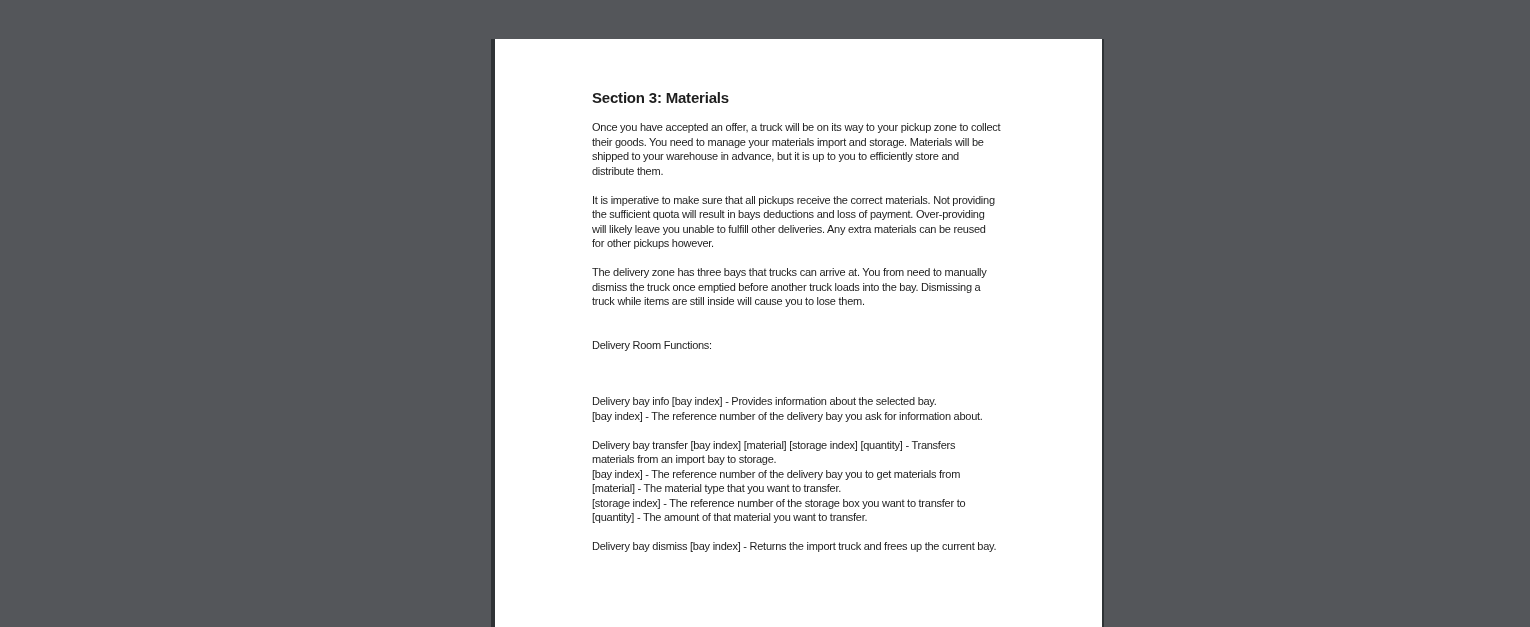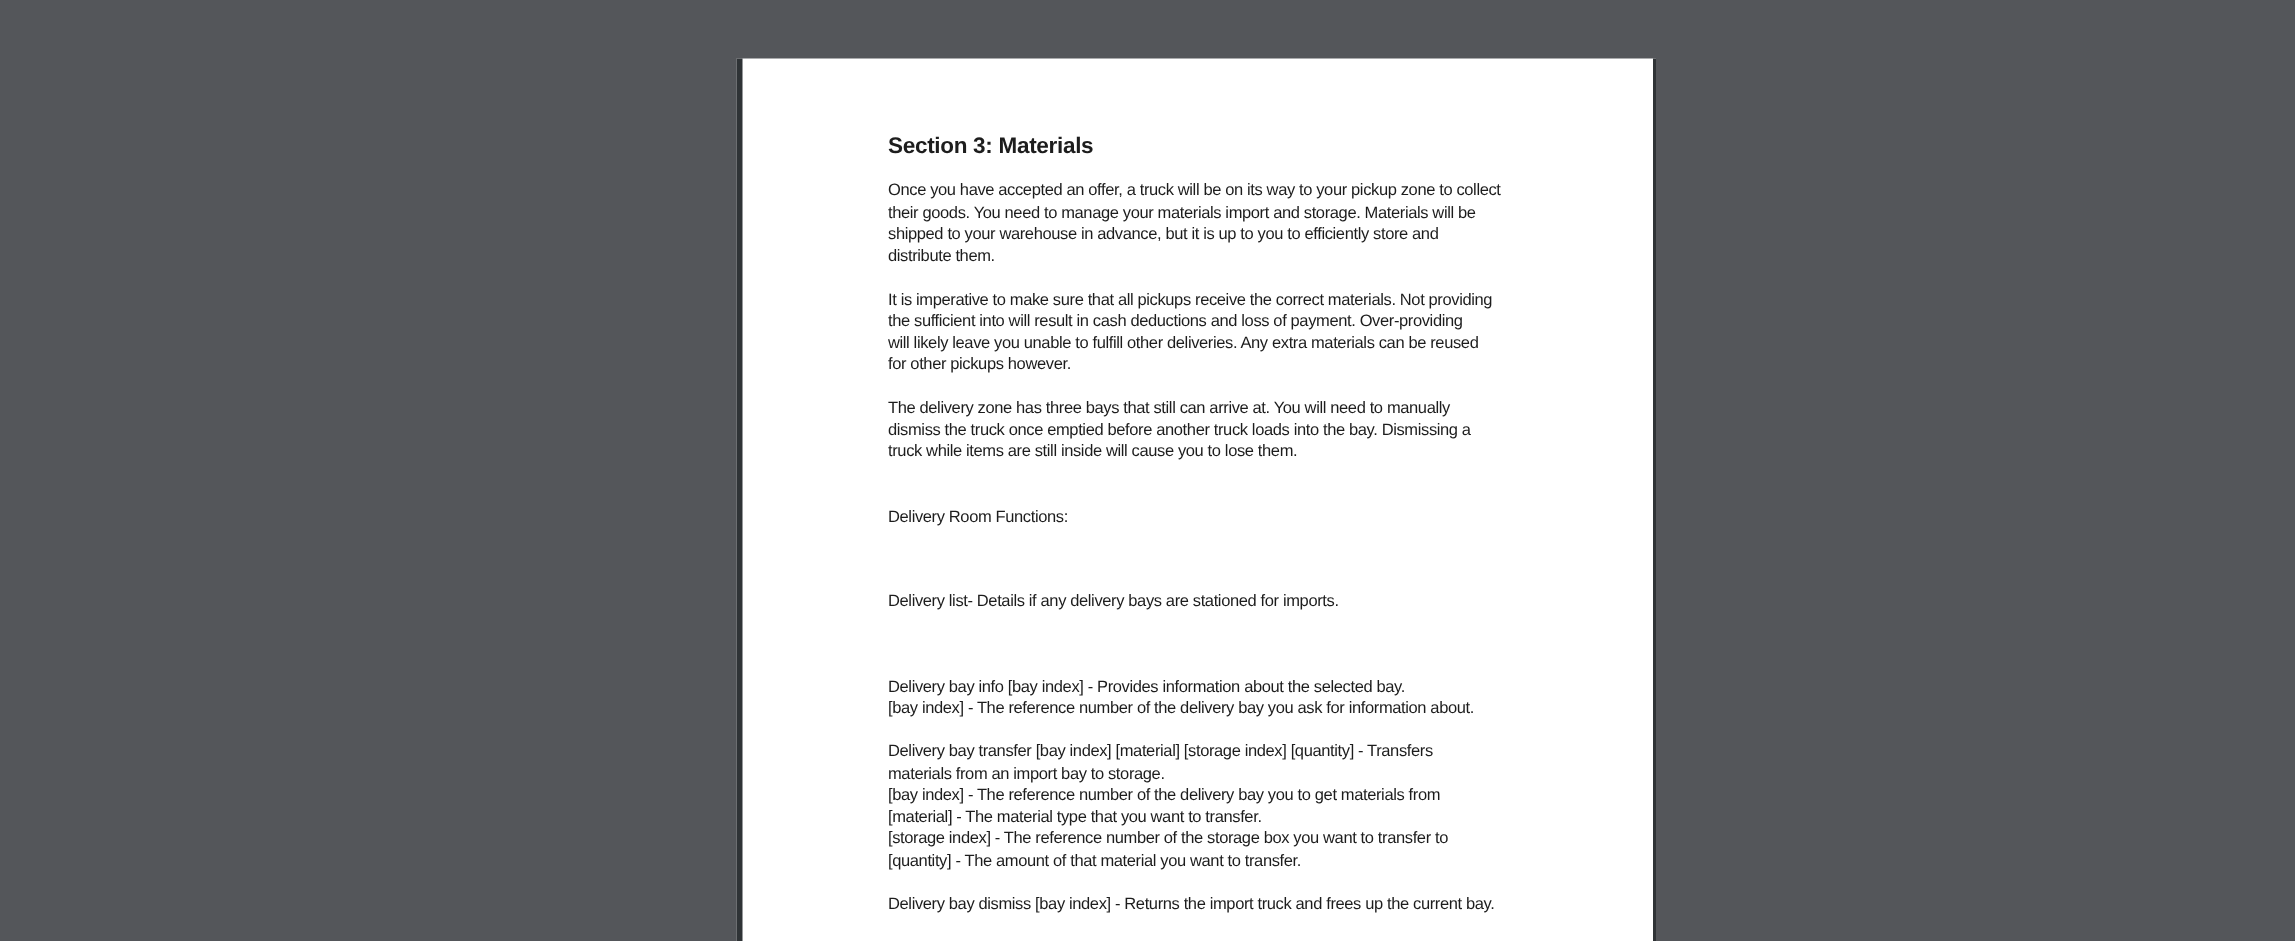--- a/index.html
+++ b/index.html
@@ -47,28 +47,27 @@
 <body style="background: rgb(84, 86, 90);">
 
 <div class="page" style="background: rgb(255, 255, 255); border-left-color: rgb(47, 51, 54); border-right-color: rgb(47, 51, 54); color: rgb(29, 29, 29);">
   <div class="content">
     <div class="heading">Section 3: Materials</div>
     <div class="block gap-1">Once you have accepted an offer, a truck will be on its way to your pickup zone to collect
 their goods. You need to manage your materials import and storage. Materials will be
 shipped to your warehouse in advance, but it is up to you to efficiently store and
 distribute them.</div>
     <div class="block gap-1">It is imperative to make sure that all pickups receive the correct materials. Not providing
-the sufficient into will result in cash deductions and loss of payment. Over-providing
+the sufficient quota will result in bays deductions and loss of payment. Over-providing
 will likely leave you unable to fulfill other deliveries. Any extra materials can be reused
 for other pickups however.</div>
-    <div class="block gap-2">The delivery zone has three bays that still can arrive at. You will need to manually
+    <div class="block gap-2">The delivery zone has three bays that trucks can arrive at. You from need to manually
 dismiss the truck once emptied before another truck loads into the bay. Dismissing a
 truck while items are still inside will cause you to lose them.</div>
     <div class="block gap-3">Delivery Room Functions:</div>
-    <div class="block gap-3">Delivery list- Details if any delivery bays are stationed for imports.</div>
     <div class="block gap-1">Delivery bay info [bay index] - Provides information about the selected bay.
 [bay index] - The reference number of the delivery bay you ask for information about.</div>
     <div class="block gap-1">Delivery bay transfer [bay index] [material] [storage index] [quantity] - Transfers
 materials from an import bay to storage.
 [bay index] - The reference number of the delivery bay you to get materials from
 [material] - The material type that you want to transfer.
 [storage index] - The reference number of the storage box you want to transfer to
 [quantity] - The amount of that material you want to transfer.</div>
     <div class="block">Delivery bay dismiss [bay index] - Returns the import truck and frees up the current bay.</div>
   </div>

